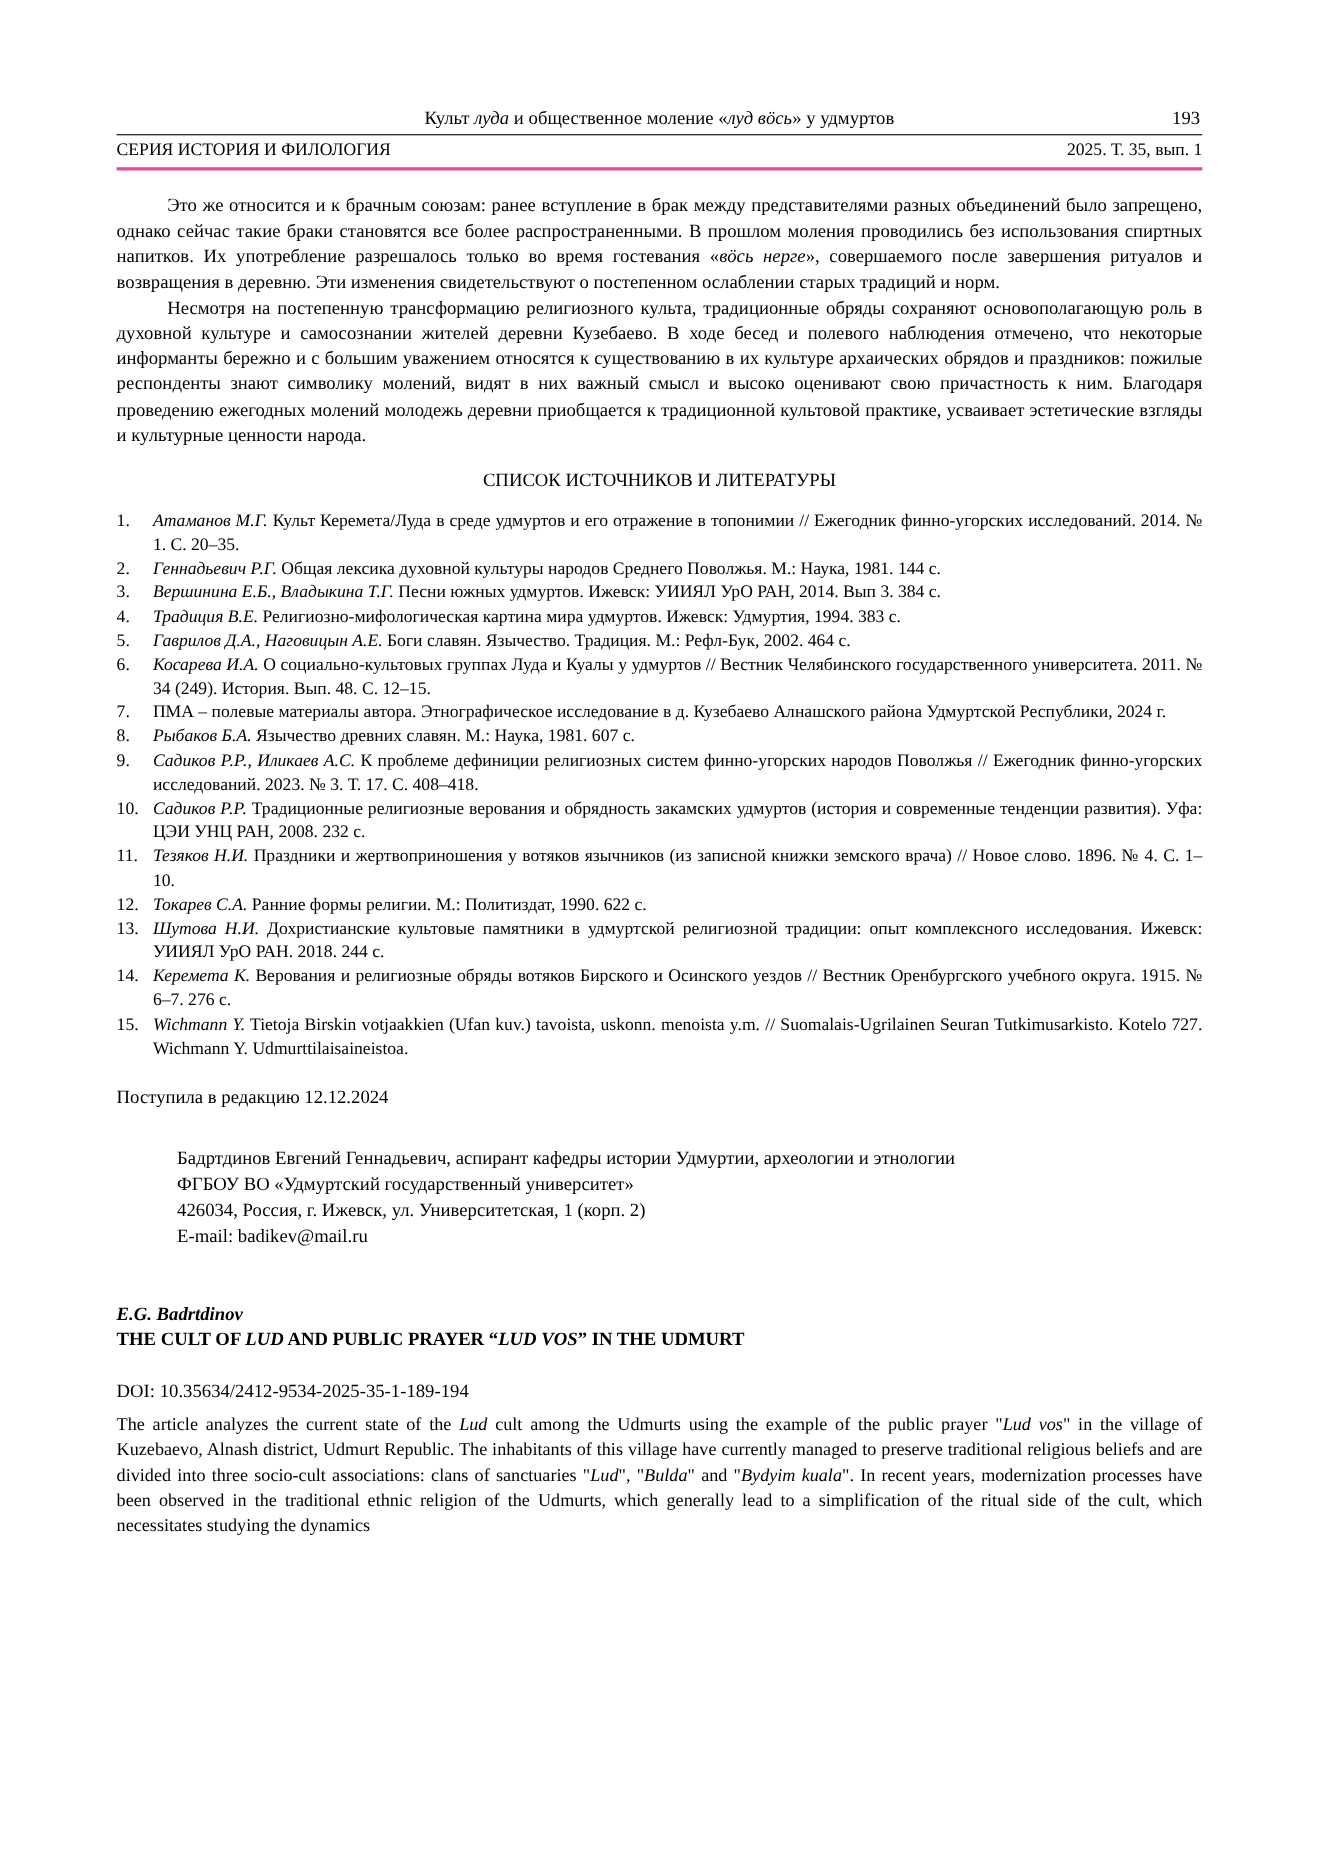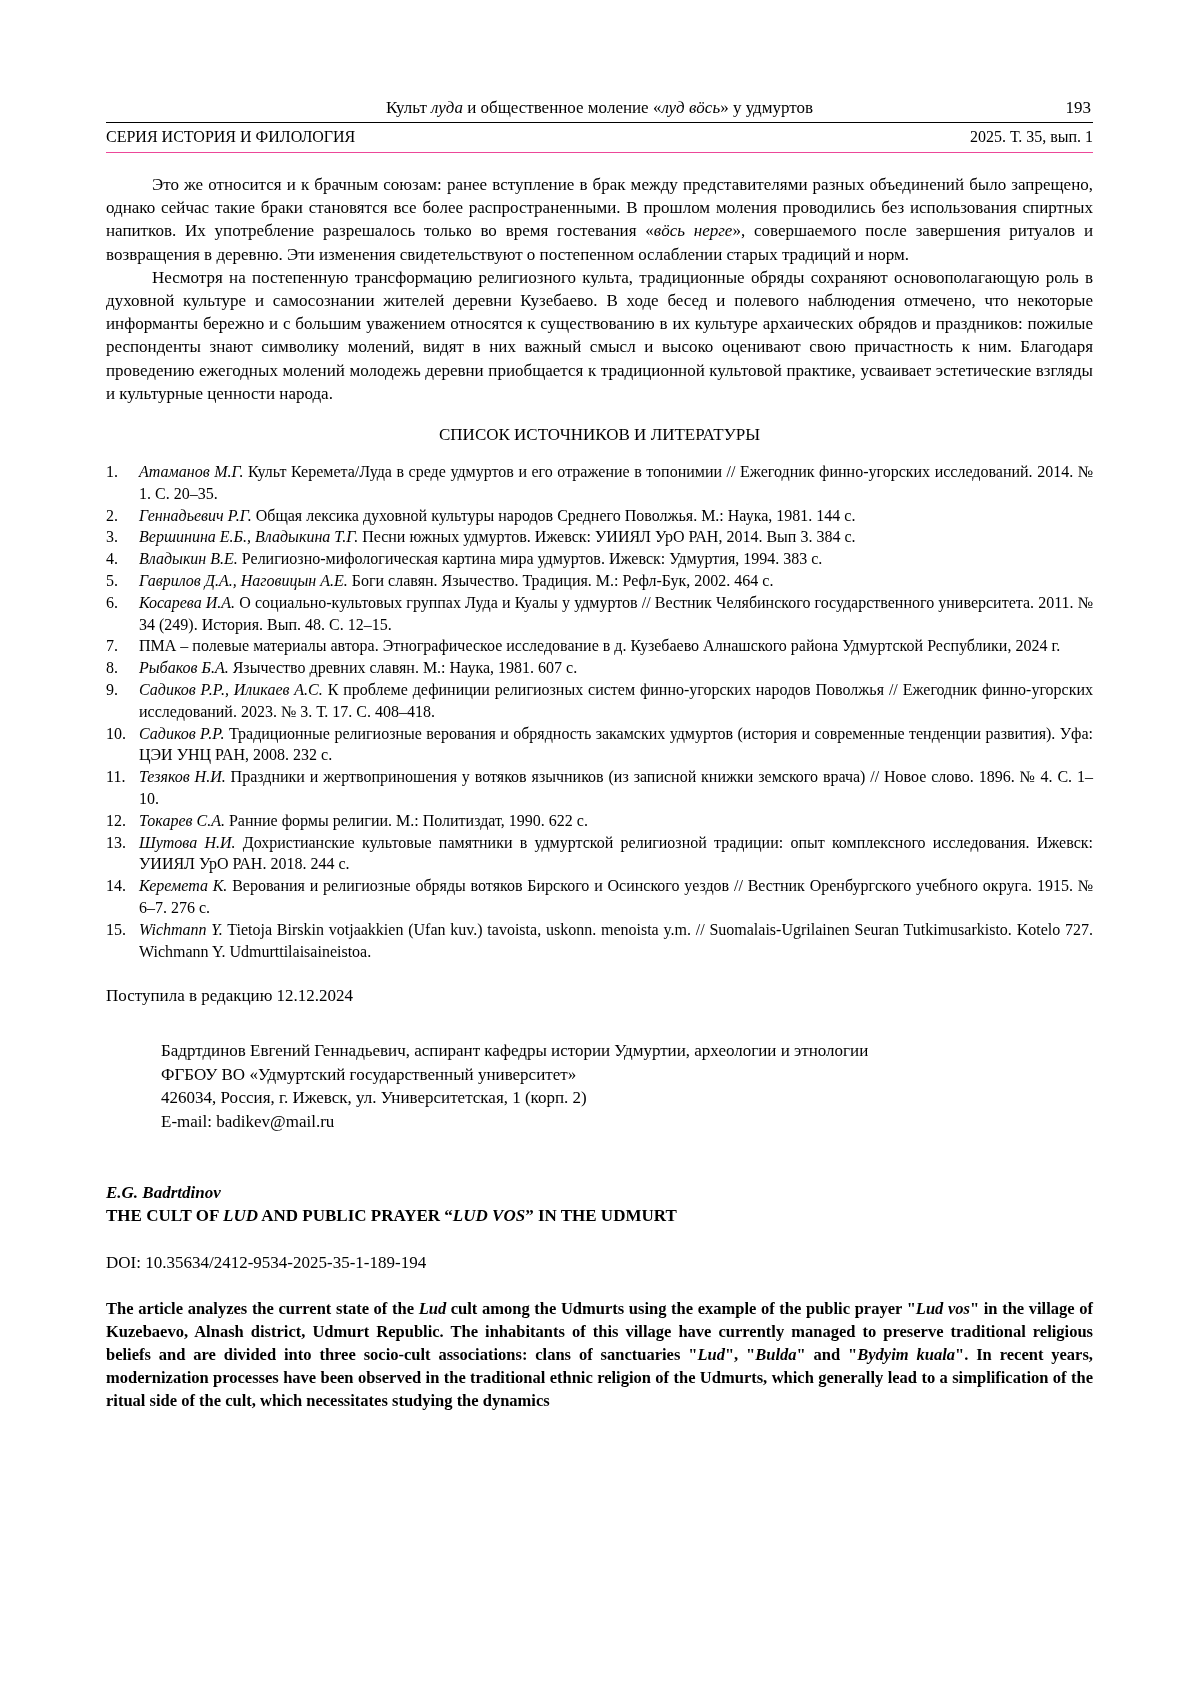--- a/index.html
+++ b/index.html
@@ -14,40 +14,40 @@
 
   .header-row1 {
     position: relative; text-align: center;
     font-size: 17px; line-height: 23px;
     padding-bottom: 3px; border-bottom: 1px solid #000;
   }
   .page-number { position: absolute; right: 2px; top: 0; }
   .header-row2 {
     display: flex; justify-content: space-between;
     font-size: 16px; line-height: 22px;
-    padding: 3px 0 4px 0; border-bottom: 1px solid #ec4899;
+    padding: 3px 0 4px 0; border-bottom: 3px solid #ec4899;
   }
 
   .body-text { margin-top: 20px; font-size: 17px; line-height: 23.2px; text-align: justify; }
   .body-text p { text-indent: 46px; }
 
   .refs-heading { text-align: center; font-size: 17px; margin: 20px 0 16px 0; }
   .refs { font-size: 16px; line-height: 21.8px; list-style: none; font-family: Liberation Serif, serif; }
   .ref { padding-left: 33px; text-indent: -33px; text-align: justify; }
   .ref-num { display: inline-block; width: 33px; text-indent: 0; }
 
   .received { text-align: left; font-size: 17px; margin-top: 24px; }
 
   .author-block { margin-top: 33px; padding-left: 55px; font-size: 17px; line-height: 23.5px; }
 
   .eng { margin-top: 48px; font-size: 17px; line-height: 23px; }
   .eng-author { font-weight: bold; font-style: italic; }
   .eng-title { font-weight: bold; }
   .doi { margin-top: 24px; font-size: 17px; }
-  .abstract { margin-top: 24px; font-size: 16.5px; line-height: 22.8px; text-align: justify; font-weight: bold; }
+  .abstract { margin-top: 8px; font-size: 16.5px; line-height: 22.8px; text-align: justify; }
 </style>
 </head>
 <body>
 
 <div class="page">
 
   <header>
     <div class="header-row1">
       <span class="running-title"><span>Культ </span><span class="it">луда</span><span> и общественное моление «</span><span class="it">луд вöсь</span><span>» у удмуртов</span></span>
       <span class="page-number">193</span>
@@ -62,21 +62,21 @@
     <p><span>Это же относится и к брачным союзам: ранее вступление в брак между представителями разных объединений было запрещено, однако сейчас такие браки становятся все более распространенными. В прошлом моления проводились без использования спиртных напитков. Их употребление разрешалось только во время гостевания «</span><span class="it">вöсь нерге</span><span>», совершаемого после завершения ритуалов и возвращения в деревню. Эти изменения свидетельствуют о постепенном ослаблении старых традиций и норм.</span></p>
     <p><span>Несмотря на постепенную трансформацию религиозного культа, традиционные обряды сохраняют основополагающую роль в духовной культуре и самосознании жителей деревни Кузебаево. В ходе бесед и полевого наблюдения отмечено, что некоторые информанты бережно и с большим уважением относятся к существованию в их культуре архаических обрядов и праздников: пожилые респонденты знают символику молений, видят в них важный смысл и высоко оценивают свою причастность к ним. Благодаря проведению ежегодных молений молодежь деревни приобщается к традиционной культовой практике, усваивает эстетические взгляды и культурные ценности народа.</span></p>
   </section>
 
   <h2 class="refs-heading" style="font-weight:normal;">СПИСОК ИСТОЧНИКОВ И ЛИТЕРАТУРЫ</h2>
 
   <ol class="refs">
     <li class="ref"><span class="ref-num">1.</span><span><span class="it">Атаманов М.Г.</span><span> Культ Керемета/Луда в среде удмуртов и его отражение в топонимии // Ежегодник финно-угорских исследований. 2014. № 1. С. 20–35.</span></span></li>
     <li class="ref"><span class="ref-num">2.</span><span><span class="it">Геннадьевич Р.Г.</span><span> Общая лексика духовной культуры народов Среднего Поволжья. М.: Наука, 1981. 144 с.</span></span></li>
     <li class="ref"><span class="ref-num">3.</span><span><span class="it">Вершинина Е.Б., Владыкина Т.Г.</span><span> Песни южных удмуртов. Ижевск: УИИЯЛ УрО РАН, 2014. Вып 3. 384 с.</span></span></li>
-    <li class="ref"><span class="ref-num">4.</span><span><span class="it">Владыкин В.Е.</span><span> Религиозно-мифологическая картина мира удмуртов. Ижевск: Удмуртия, 1994. 383 с.</span></span></li>
+    <li class="ref"><span class="ref-num">4.</span><span><span class="it">Традиция В.Е.</span><span> Религиозно-мифологическая картина мира удмуртов. Ижевск: Удмуртия, 1994. 383 с.</span></span></li>
     <li class="ref"><span class="ref-num">5.</span><span><span class="it">Гаврилов Д.А., Наговицын А.Е.</span><span> Боги славян. Язычество. Традиция. М.: Рефл-Бук, 2002. 464 с.</span></span></li>
     <li class="ref"><span class="ref-num">6.</span><span><span class="it">Косарева И.А.</span><span> О социально-культовых группах Луда и Куалы у удмуртов // Вестник Челябинского государственного университета. 2011. № 34 (249). История. Вып. 48. С. 12–15.</span></span></li>
     <li class="ref"><span class="ref-num">7.</span><span><span>ПМА – полевые материалы автора. Этнографическое исследование в д. Кузебаево Алнашского района Удмуртской Республики, 2024 г.</span></span></li>
     <li class="ref"><span class="ref-num">8.</span><span><span class="it">Рыбаков Б.А.</span><span> Язычество древних славян. М.: Наука, 1981. 607 с.</span></span></li>
     <li class="ref"><span class="ref-num">9.</span><span><span class="it">Садиков Р.Р., Иликаев А.С.</span><span> К проблеме дефиниции религиозных систем финно-угорских народов Поволжья // Ежегодник финно-угорских исследований. 2023. № 3. Т. 17. С. 408–418.</span></span></li>
     <li class="ref"><span class="ref-num">10.</span><span><span class="it">Садиков Р.Р.</span><span> Традиционные религиозные верования и обрядность закамских удмуртов (история и современные тенденции развития). Уфа: ЦЭИ УНЦ РАН, 2008. 232 с.</span></span></li>
     <li class="ref"><span class="ref-num">11.</span><span><span class="it">Тезяков Н.И.</span><span> Праздники и жертвоприношения у вотяков язычников (из записной книжки земского врача) // Новое слово. 1896. № 4. С. 1–10.</span></span></li>
     <li class="ref"><span class="ref-num">12.</span><span><span class="it">Токарев С.А.</span><span> Ранние формы религии. М.: Политиздат, 1990. 622 с.</span></span></li>
     <li class="ref"><span class="ref-num">13.</span><span><span class="it">Шутова Н.И.</span><span> Дохристианские культовые памятники в удмуртской религиозной традиции: опыт комплексного исследования. Ижевск: УИИЯЛ УрО РАН. 2018. 244 с.</span></span></li>
     <li class="ref"><span class="ref-num">14.</span><span><span class="it">Керемета К.</span><span> Верования и религиозные обряды вотяков Бирского и Осинского уездов // Вестник Оренбургского учебного округа. 1915. № 6–7. 276 с.</span></span></li>

